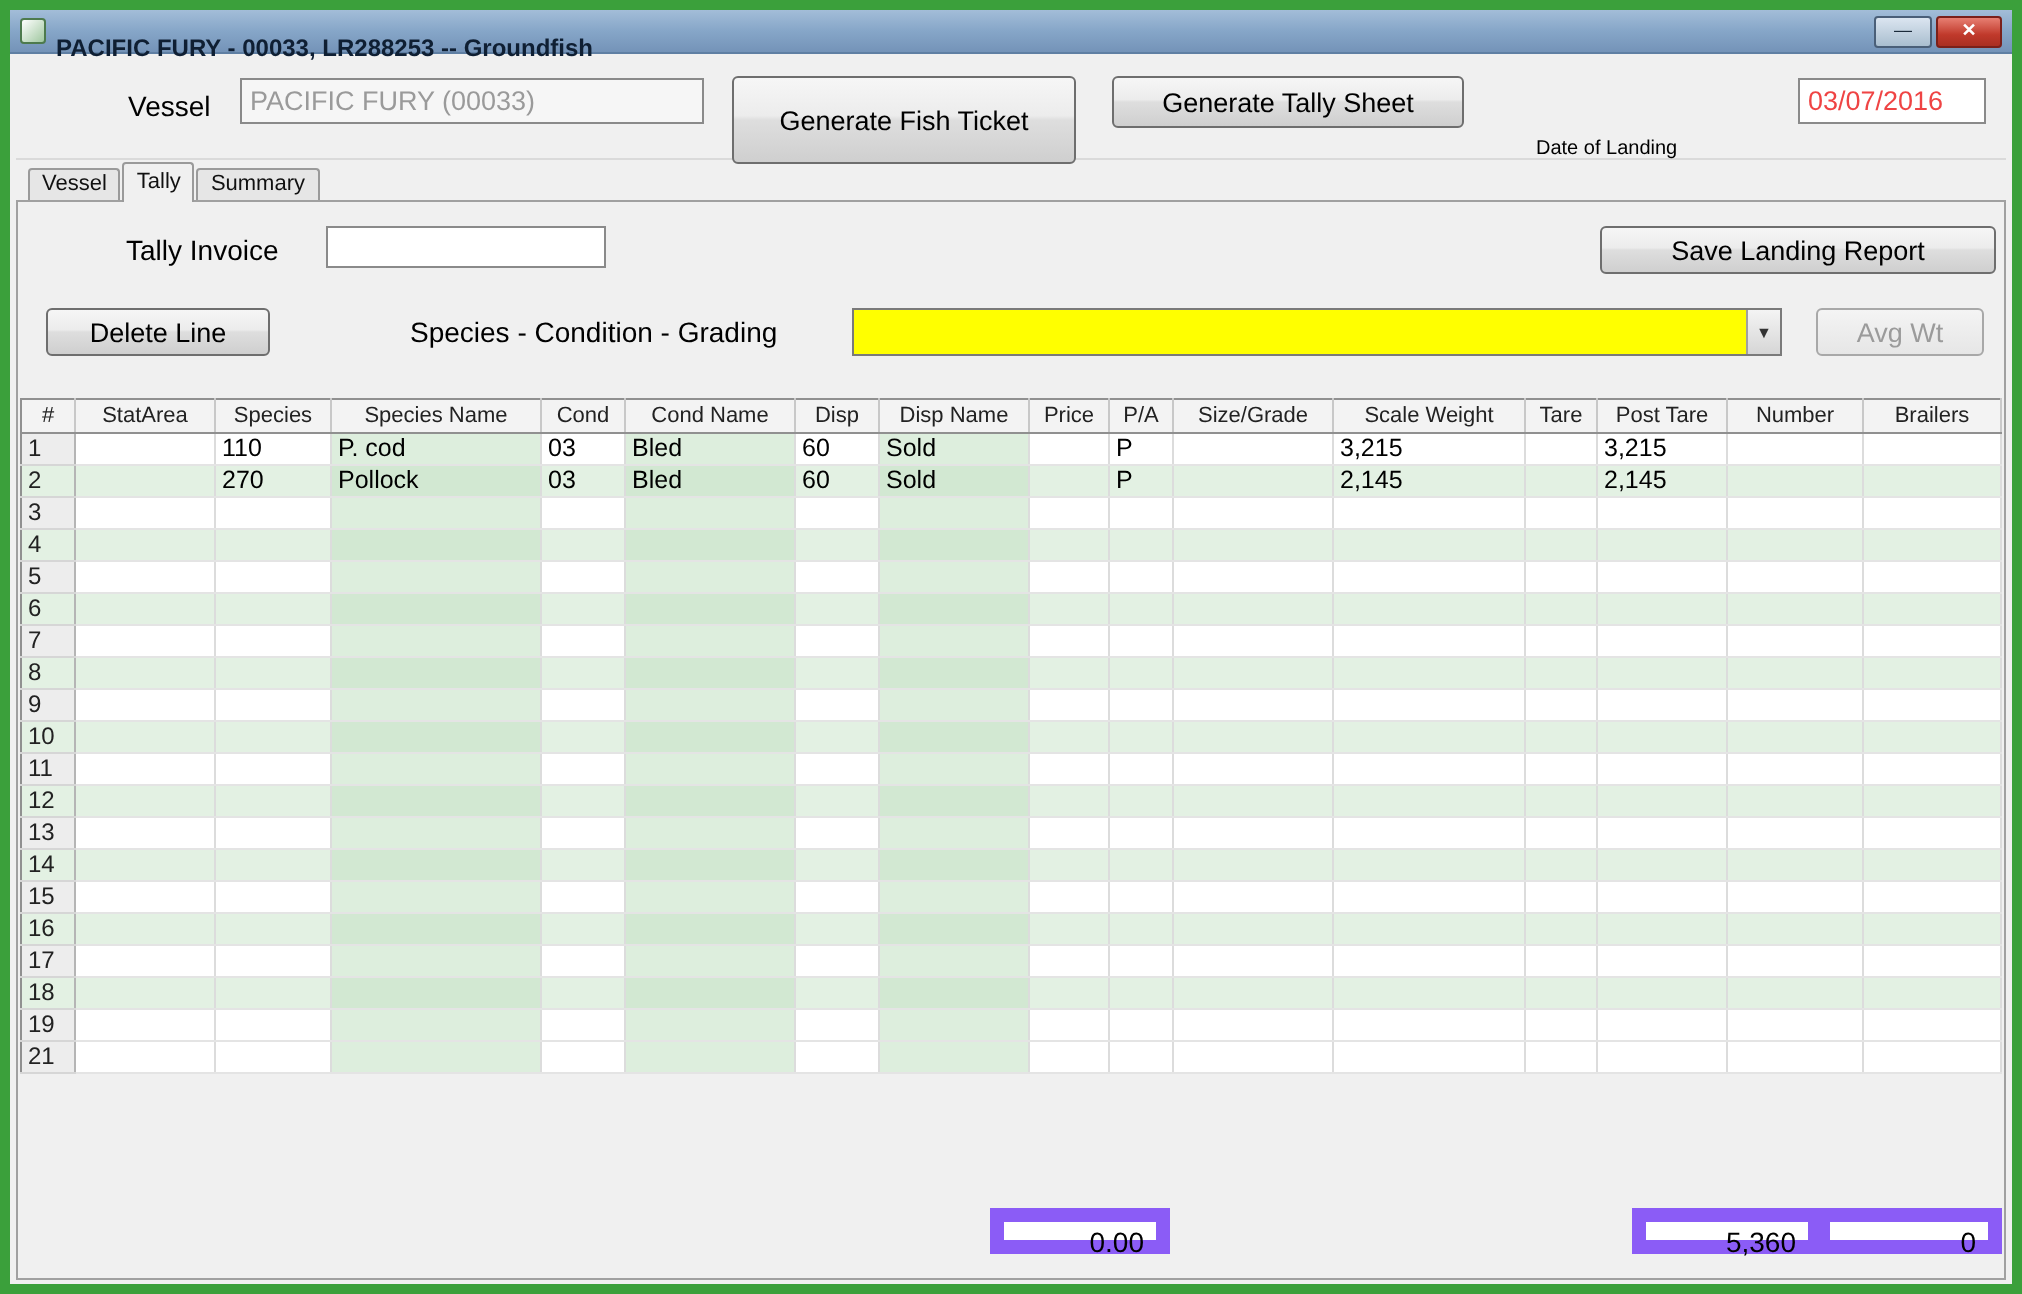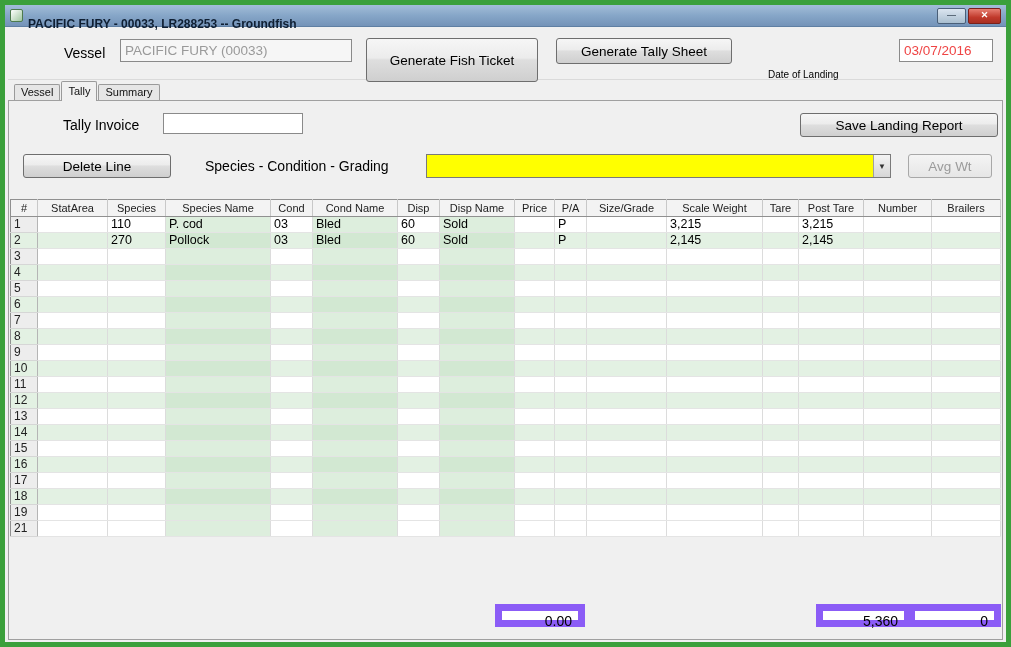--- a/index.html
+++ b/index.html
@@ -54,21 +54,21 @@
     font-size: 11px; margin-right: 1px; cursor: default; color: #111; }
   .tab.active { background: #f0f0f0; height: 20px; line-height: 19px; margin-bottom: -1px; }
   .underline-first::first-letter { text-decoration: underline; }
 
   
   .tabpanel { position: relative; border: 1px solid #a0a0a0; background: #f0f0f0;
     height: 540px; }
   .lbl-invoice { left: 54px; top: 16px; }
   .tb-invoice { left: 154px; top: 12px; width: 140px; height: 21px; }
   .btn-save { right: 4px; top: 12px; width: 198px; height: 24px; }
-  .btn-delete { left: 14px; top: 53px; width: 148px; height: 24px; }
+  .btn-delete { left: 14px; top: 53px; width: 112px; height: 24px; }
   .lbl-species { left: 196px; top: 57px; }
   .btn-avgwt { right: 10px; top: 53px; width: 84px; height: 24px; }
 
   .combo { position: absolute; left: 417px; top: 53px; width: 465px; height: 24px;
     border: 1px solid #7a7a7a; background: #ffff00; display: flex; }
   .combo-value { flex: 1; font-size: 13px; line-height: 22px; padding: 0 4px;
     white-space: nowrap; overflow: hidden; }
   .combo-arrow { width: 17px; border-left: 1px solid #a0a0a0;
     background: linear-gradient(#f4f4f4, #d6d6d6); display: flex; align-items: center;
     justify-content: center; font-size: 8px; color: #333; cursor: default; }

